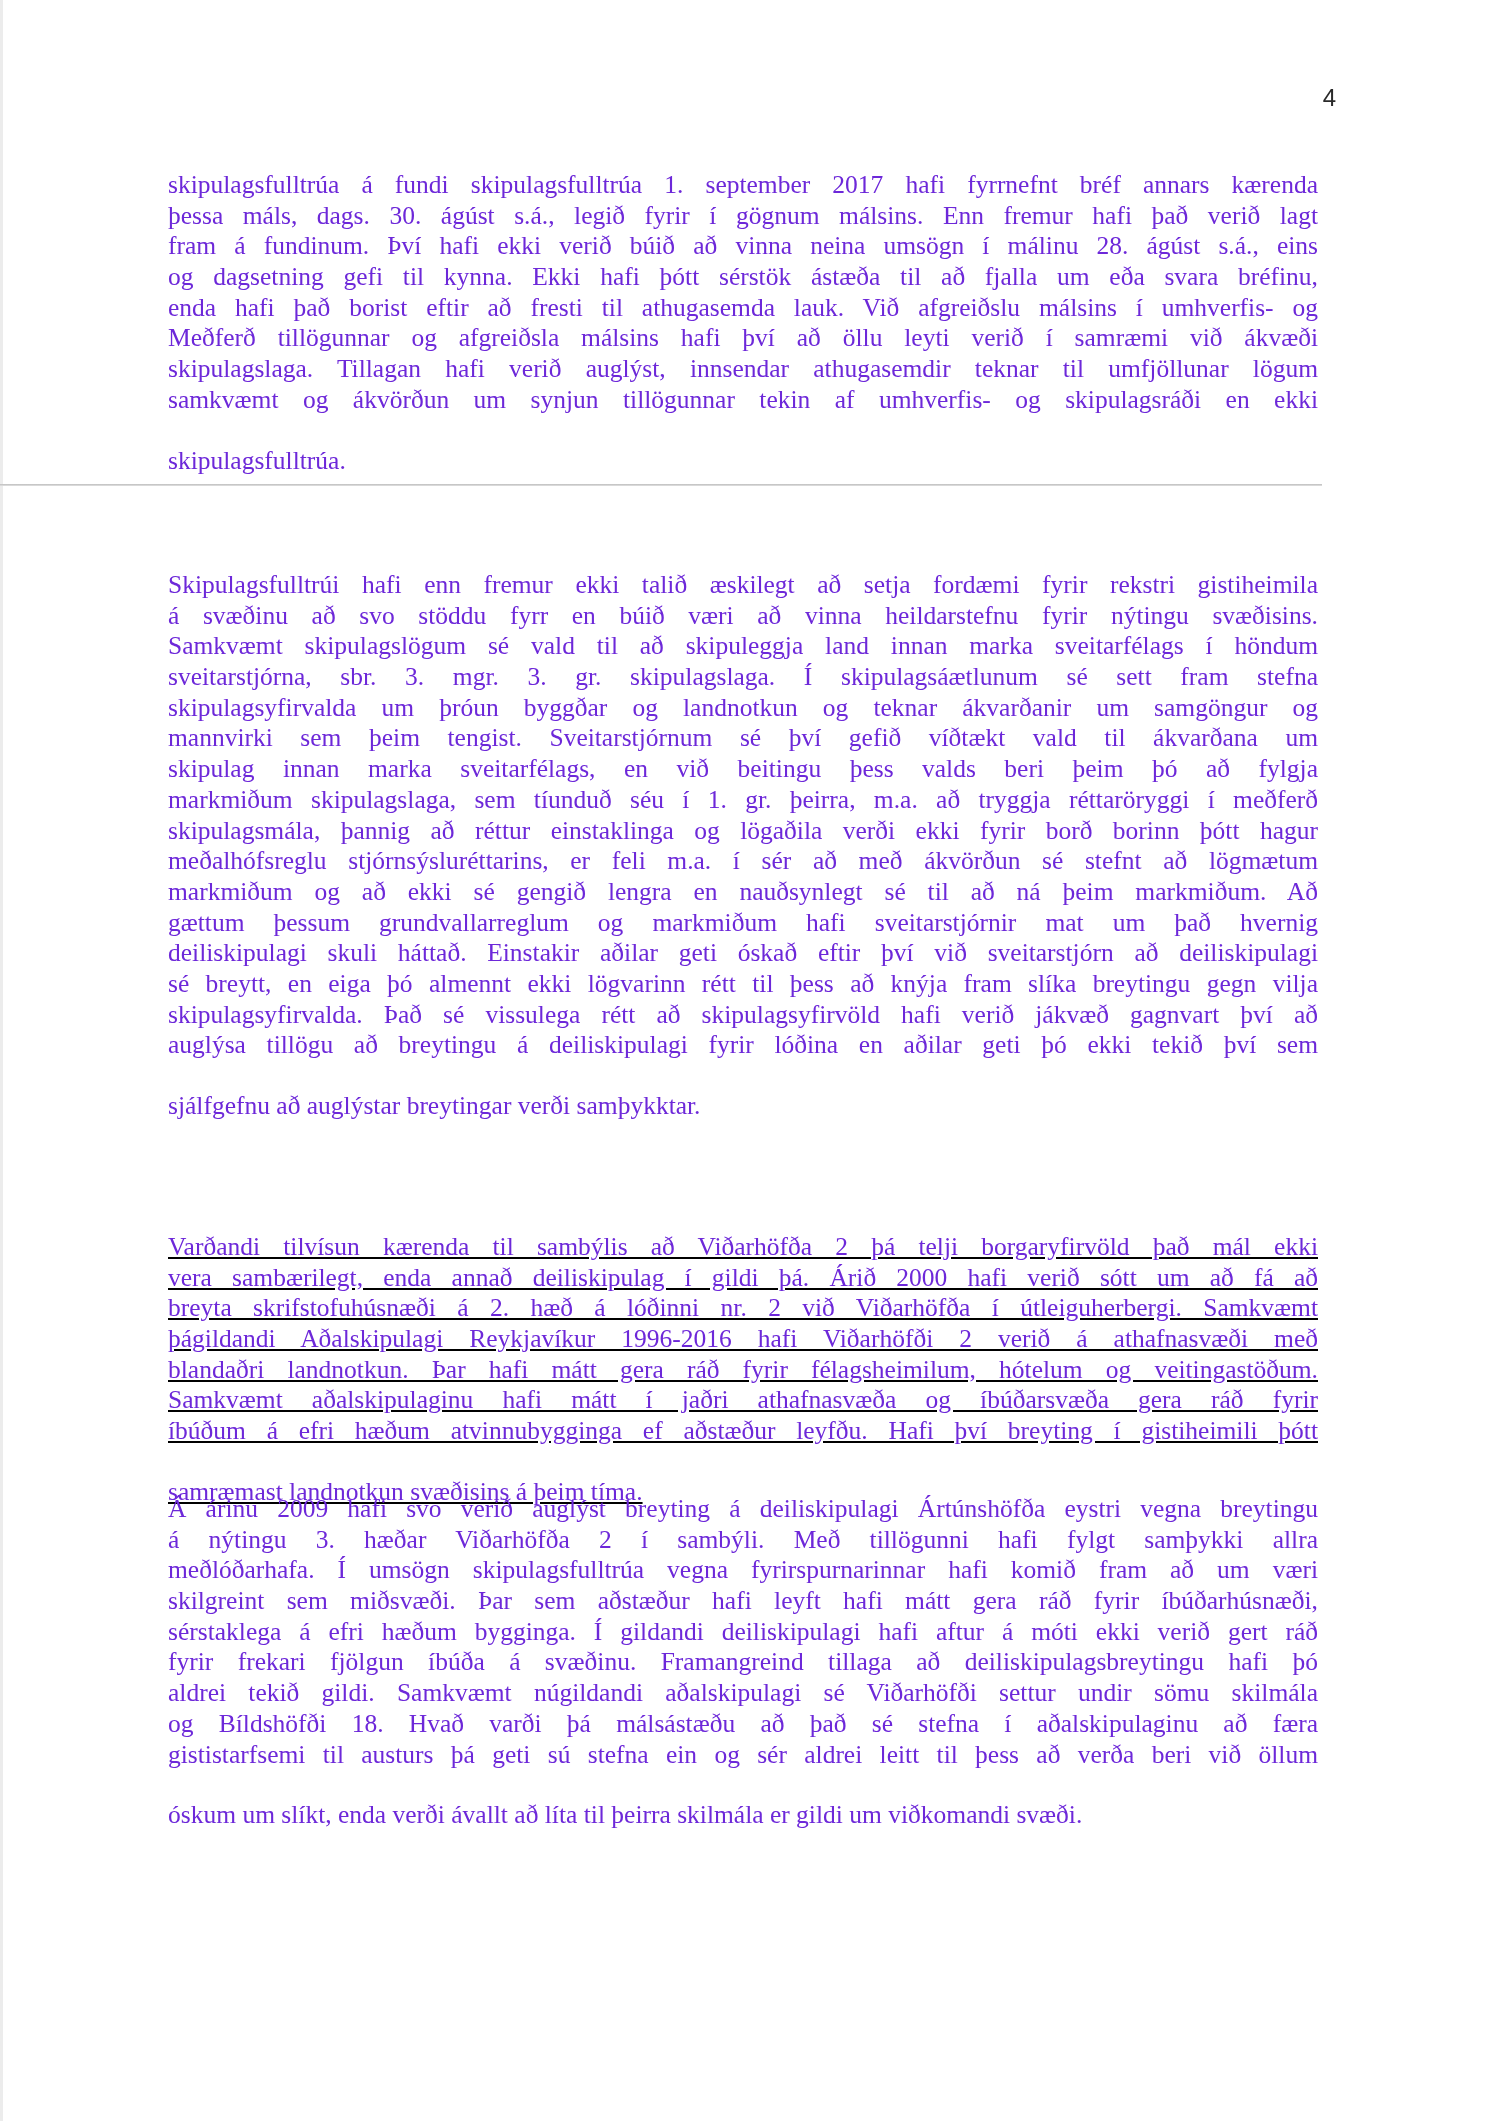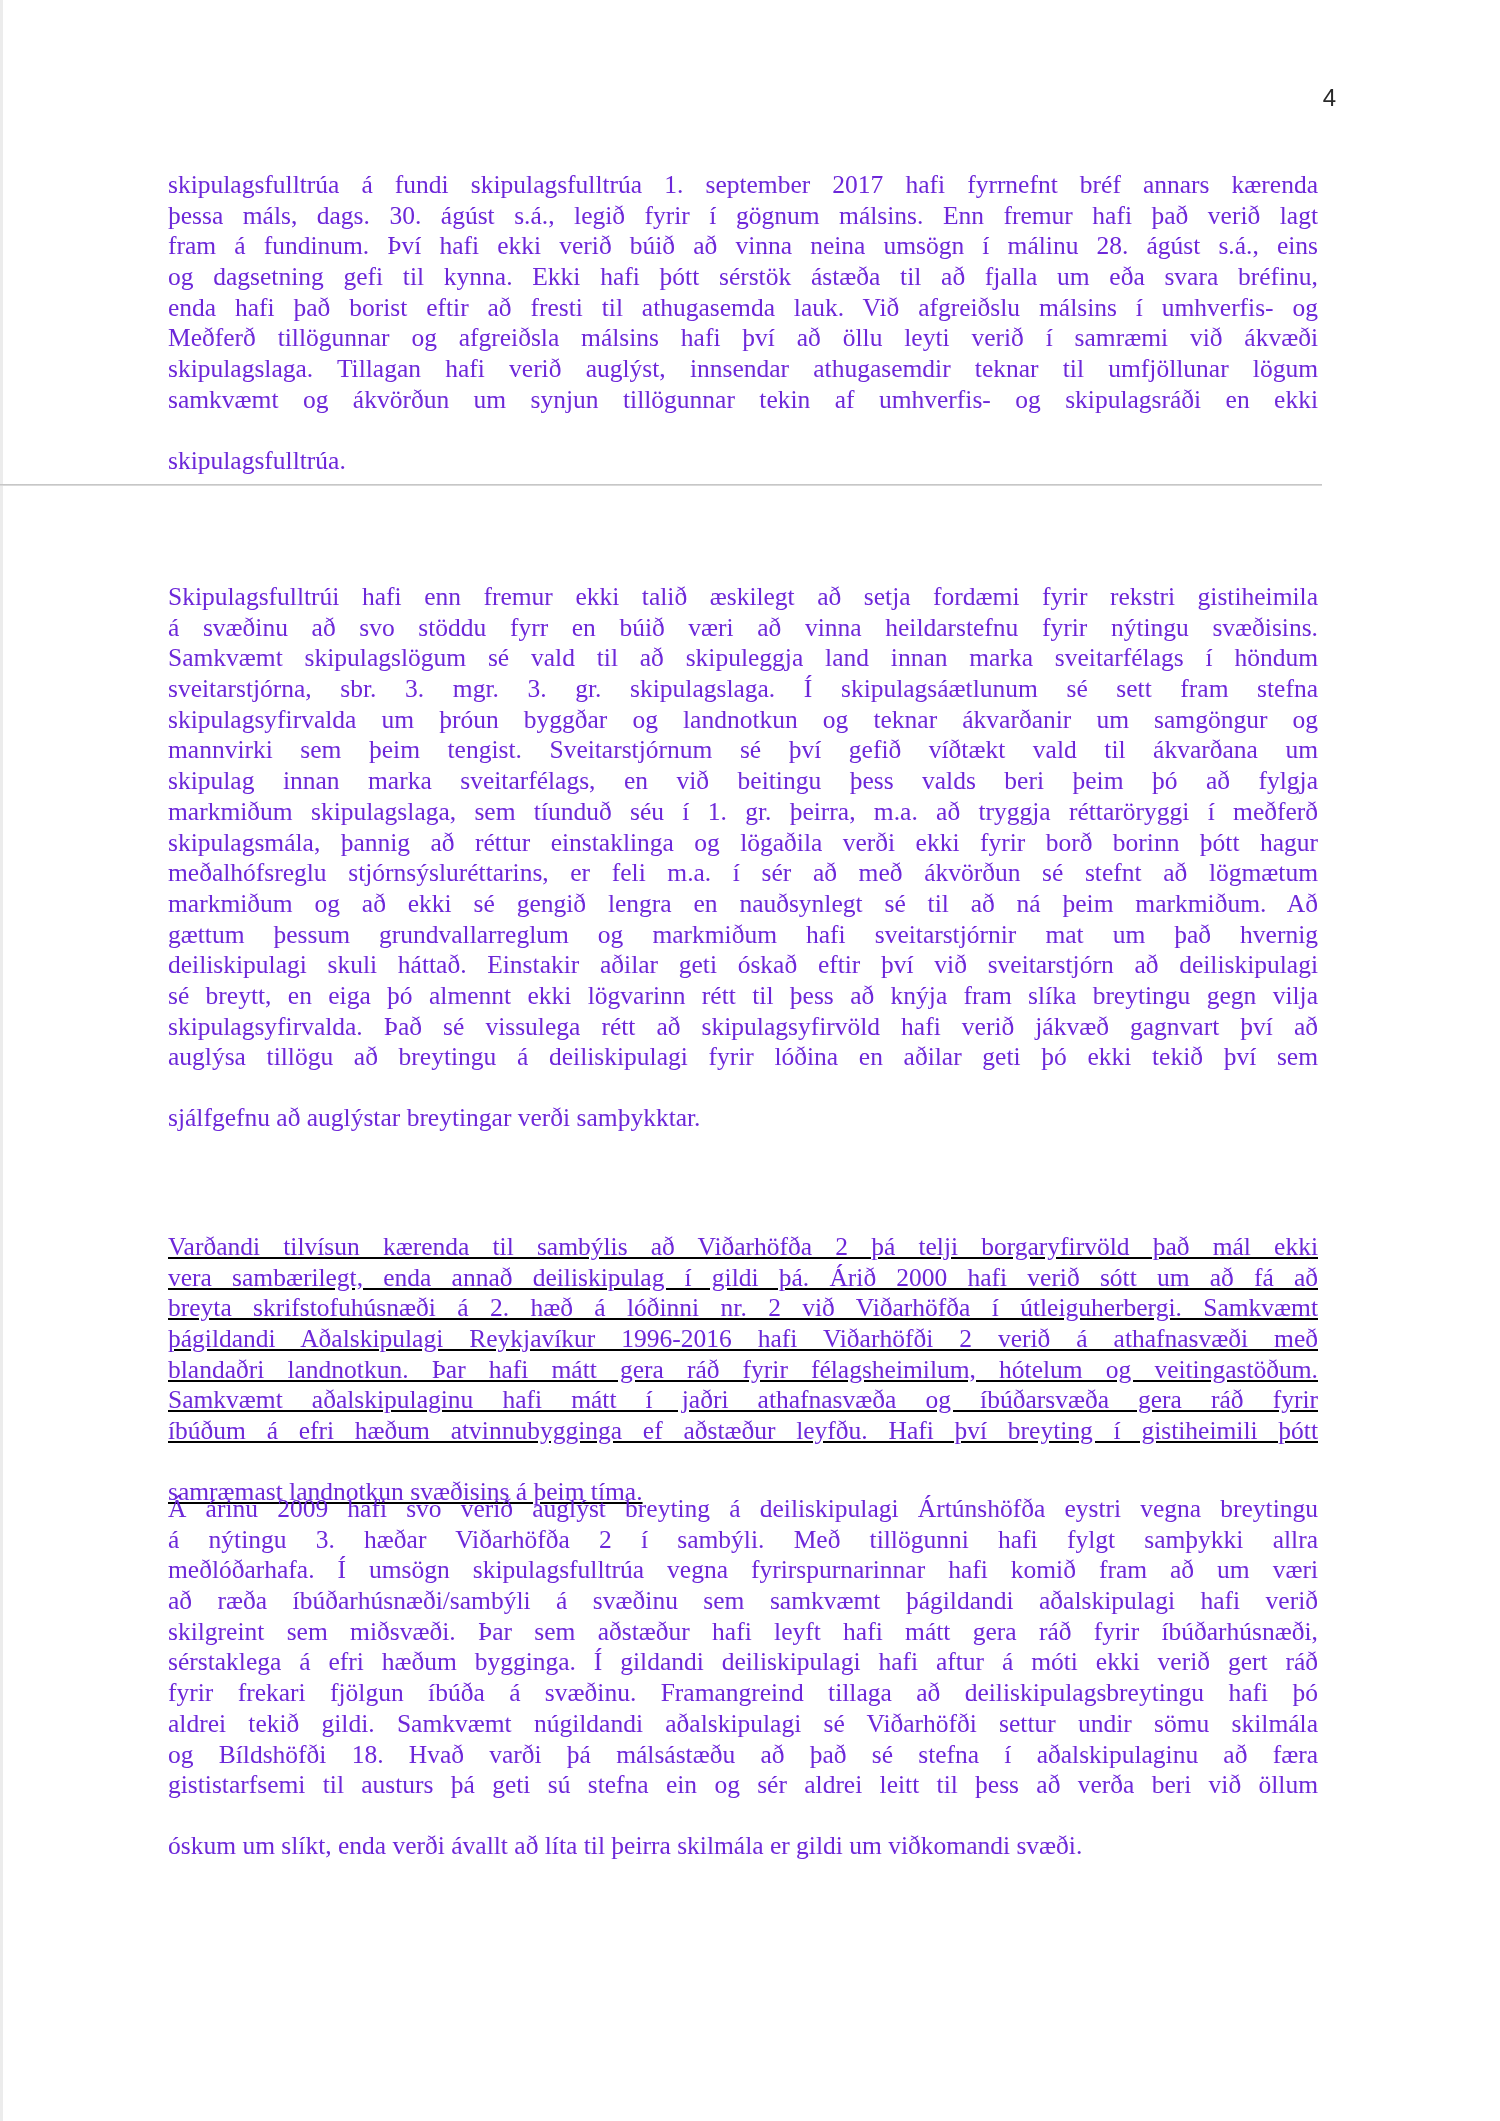--- a/index.html
+++ b/index.html
@@ -16,21 +16,21 @@
   }
   .line.last { text-align-last: left; margin-top: 30px; }
   .scan-rule {
     position: absolute; left: 0; top: 484px; width: 1322px; height: 2px;
     background: linear-gradient(to bottom, #bdbdbd, #e2e2e2);
   }
   .scan-edge {
     position: absolute; left: 0; top: 0; width: 3px; height: 2121px; background: #ececec;
   }
   #p1 { top: 170px; }
-  #p2 { top: 582px; }
+  #p2 { top: 570px; }
   #p3 { top: 1232px; text-decoration: underline; }
   #p4 { top: 1494px; }
 </style>
 </head>
 <body>
 
 <div class="scan-edge"></div>
 <div class="scan-rule"></div>
 
 <div class="page-number">4</div>
@@ -72,21 +72,20 @@
     <span class="line">þágildandi Aðalskipulagi Reykjavíkur 1996-2016 hafi Viðarhöfði 2 verið á athafnasvæði með</span>
     <span class="line">blandaðri landnotkun. Þar hafi mátt gera ráð fyrir félagsheimilum, hótelum og veitingastöðum.</span>
     <span class="line">Samkvæmt aðalskipulaginu hafi mátt í jaðri athafnasvæða og íbúðarsvæða gera ráð fyrir</span>
     <span class="line">íbúðum á efri hæðum atvinnubygginga ef aðstæður leyfðu. Hafi því breyting í gistiheimili þótt</span>
     <span class="line last">samræmast landnotkun svæðisins á þeim tíma.</span>
   </div>
 <div class="paragraph" id="p4">
     <span class="line">Á árinu 2009 hafi svo verið auglýst breyting á deiliskipulagi Ártúnshöfða eystri vegna breytingu</span>
     <span class="line">á nýtingu 3. hæðar Viðarhöfða 2 í sambýli. Með tillögunni hafi fylgt samþykki allra</span>
     <span class="line">meðlóðarhafa. Í umsögn skipulagsfulltrúa vegna fyrirspurnarinnar hafi komið fram að um væri</span>
-    <span class="line">að ræða íbúðarhúsnæði/sambýli á svæðinu sem samkvæmt þágildandi aðalskipulagi hafi verið</span>
     <span class="line">skilgreint sem miðsvæði. Þar sem aðstæður hafi leyft hafi mátt gera ráð fyrir íbúðarhúsnæði,</span>
     <span class="line">sérstaklega á efri hæðum bygginga. Í gildandi deiliskipulagi hafi aftur á móti ekki verið gert ráð</span>
     <span class="line">fyrir frekari fjölgun íbúða á svæðinu. Framangreind tillaga að deiliskipulagsbreytingu hafi þó</span>
     <span class="line">aldrei tekið gildi. Samkvæmt núgildandi aðalskipulagi sé Viðarhöfði settur undir sömu skilmála</span>
     <span class="line">og Bíldshöfði 18. Hvað varði þá málsástæðu að það sé stefna í aðalskipulaginu að færa</span>
     <span class="line">gististarfsemi til austurs þá geti sú stefna ein og sér aldrei leitt til þess að verða beri við öllum</span>
     <span class="line last">óskum um slíkt, enda verði ávallt að líta til þeirra skilmála er gildi um viðkomandi svæði.</span>
   </div>
 
 </body></html>

